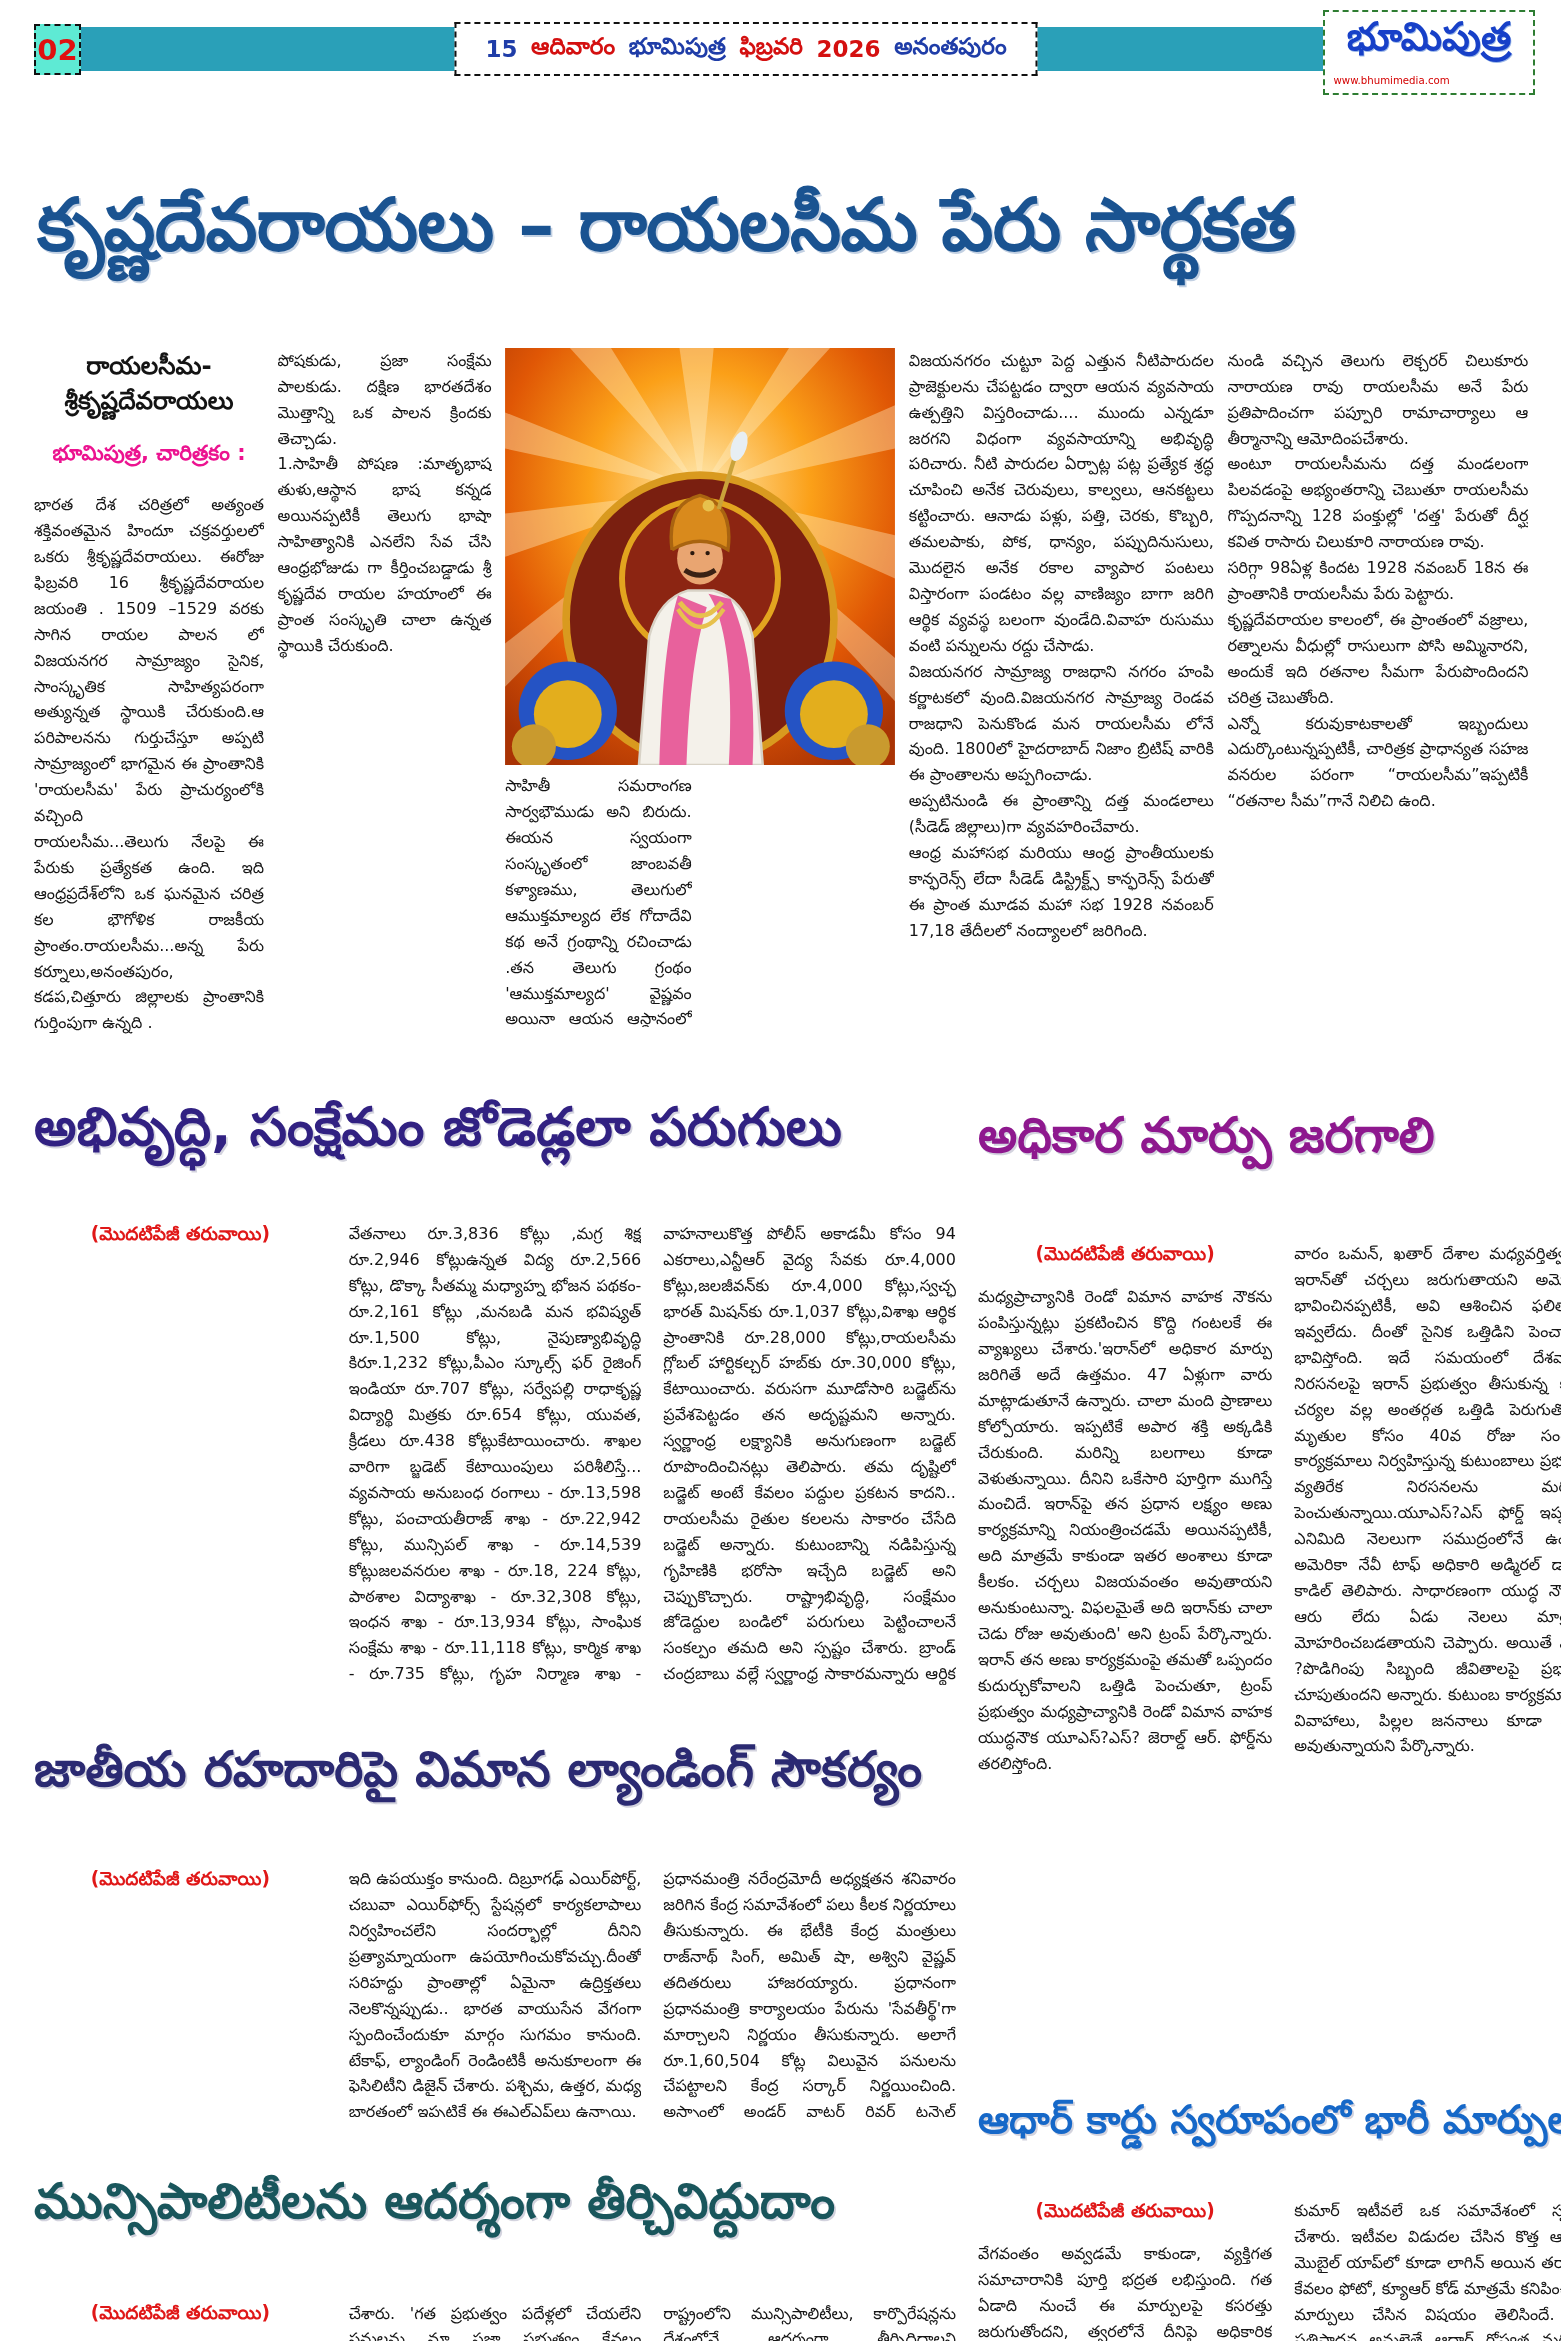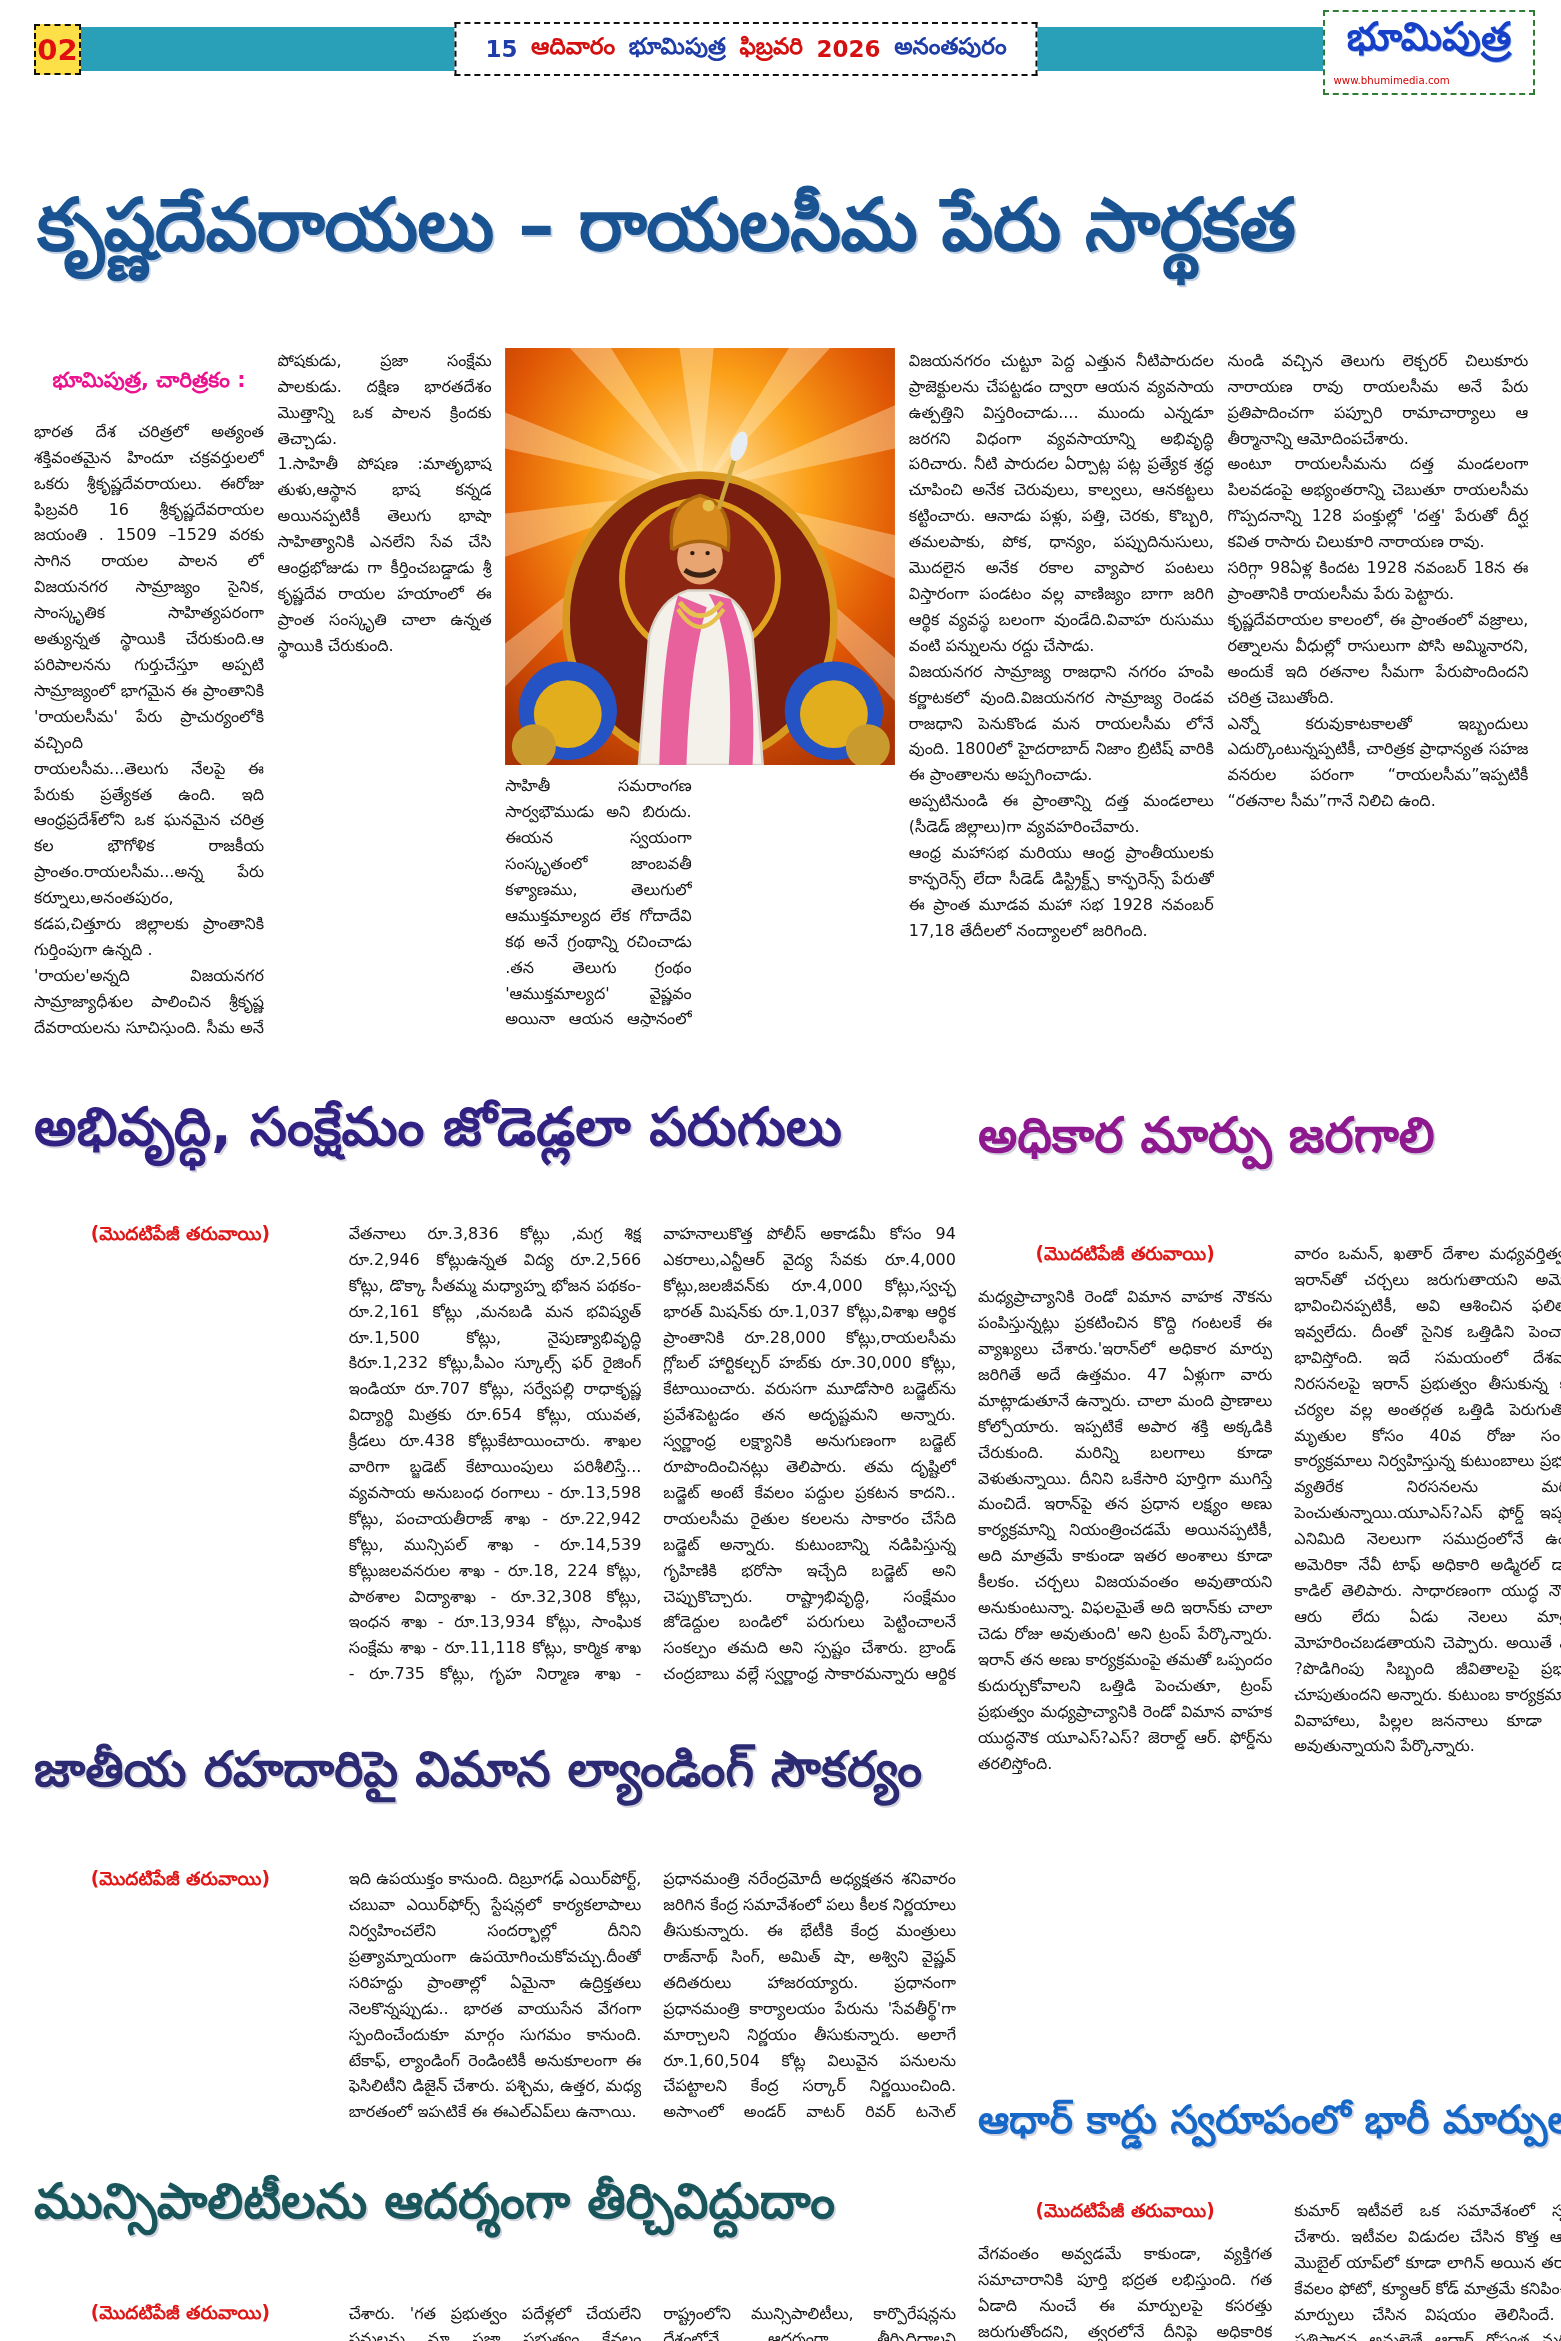--- a/index.html
+++ b/index.html
@@ -5,21 +5,21 @@
   * { box-sizing: border-box; }
   html,body { margin:0; padding:0; }
   body {
     width:1562px; height:2342px; overflow:hidden; background:#ffffff;
     font-family:"DejaVu Sans","Liberation Sans",sans-serif; color:#141414;
   }
   
   .masthead { position:relative; height:108px; }
   .teal-strip { position:absolute; left:34px; right:212px; top:27px; height:44px; background:#2aa0b8; }
   .pagenum-box {
-    position:absolute; left:34px; top:24px; width:47px; height:51px; background:#fde047;
+    position:absolute; left:34px; top:24px; width:47px; height:51px; background:#5eead4;
     border:2.5px dashed #111; display:flex; align-items:center; justify-content:center;
     font-size:29px; font-weight:bold;
   }
   .date-box {
     position:absolute; left:50%; top:22px; transform:translateX(-56%);
     background:#fff; border:2.5px dashed #111; height:54px; padding:0 29px;
     display:flex; align-items:center; gap:13.6px; font-size:23px; font-weight:bold; white-space:nowrap;
   }
   .logo-box {
     position:absolute; right:27px; top:10.2px; width:212px; height:85px; background:#fff;
@@ -83,20 +83,21 @@
   <div class="logo-box">
     <div class="logo-title" style="color: rgb(23, 64, 200);">భూమిపుత్ర</div>
     <div class="logo-site">www.bhumimedia.com</div>
   </div>
 </header>
 
 <h1 class="lead-headline" style="color: rgb(26, 83, 145);">కృష్ణదేవరాయలు – రాయలసీమ పేరు సార్థకత</h1>
 
 <section class="lead-grid">
   <div class="lead-col">
+    <div class="kicker">రాయలసీమ-శ్రీకృష్ణదేవరాయలు</div>
     <div class="credit" style="color: rgb(236, 19, 144); margin-top: 20px;">భూమిపుత్ర, చారిత్రకం :</div>
     <div class="txt">భారత దేశ చరిత్రలో అత్యంత శక్తివంతమైన హిందూ చక్రవర్తులలో ఒకరు శ్రీకృష్ణదేవరాయలు. ఈరోజు ఫిబ్రవరి 16 శ్రీకృష్ణదేవరాయల జయంతి . 1509 –1529 వరకు సాగిన రాయల పాలన లో విజయనగర సామ్రాజ్యం సైనిక, సాంస్కృతిక సాహిత్యపరంగా అత్యున్నత స్థాయికి చేరుకుంది.ఆ పరిపాలనను గుర్తుచేస్తూ అప్పటి సామ్రాజ్యంలో భాగమైన ఈ ప్రాంతానికి 'రాయలసీమ' పేరు ప్రాచుర్యంలోకి వచ్చింది
 రాయలసీమ...తెలుగు నేలపై ఈ పేరుకు ప్రత్యేకత ఉంది. ఇది ఆంధ్రప్రదేశ్‌లోని ఒక ఘనమైన చరిత్ర కల భౌగోళిక రాజకీయ ప్రాంతం.రాయలసీమ...అన్న పేరు కర్నూలు,అనంతపురం, కడప,చిత్తూరు జిల్లాలకు ప్రాంతానికి గుర్తింపుగా ఉన్నది .
 'రాయల'అన్నది విజయనగర సామ్రాజ్యాధీశుల పాలించిన శ్రీకృష్ణ దేవరాయలను సూచిస్తుంది. సీమ అనే పదము పరిధిలో లేదా పాలన కింద ఉన్న ప్రాంతం అనే అర్థాన్ని సూచిస్తుంది. విభిన్న ఒకే రకపు,భౌగోళిక పరిస్థితులున్న ప్రాంతం కానీ ఒకే వ్యవహారిక విధానం అనుసరించే ప్రాంతాలను ఇలా సారూప సామ్యతలు ఉన్న సీమ గా పిలుస్తారు.
 విజయనగర రాజుల కాలంలో ఈ ప్రాంతం విద్య, కళలు, సాహిత్యంలో నిలయంగా వర్ధిల్లింది.</div>
   </div>
   <div class="lead-col">
     <div class="txt">పోషకుడు, ప్రజా సంక్షేమ పాలకుడు. దక్షిణ భారతదేశం మొత్తాన్ని ఒక పాలన క్రిందకు తెచ్చాడు.
 1.సాహితీ పోషణ :మాతృభాష తుళు,ఆస్థాన భాష కన్నడ అయినప్పటికీ తెలుగు భాషా సాహిత్యానికి ఎనలేని సేవ చేసి ఆంధ్రభోజుడు గా కీర్తించబడ్డాడు శ్రీ కృష్ణదేవ రాయల హయాంలో ఈ ప్రాంత సంస్కృతి చాలా ఉన్నత స్థాయికి చేరుకుంది.</div>
   </div>

